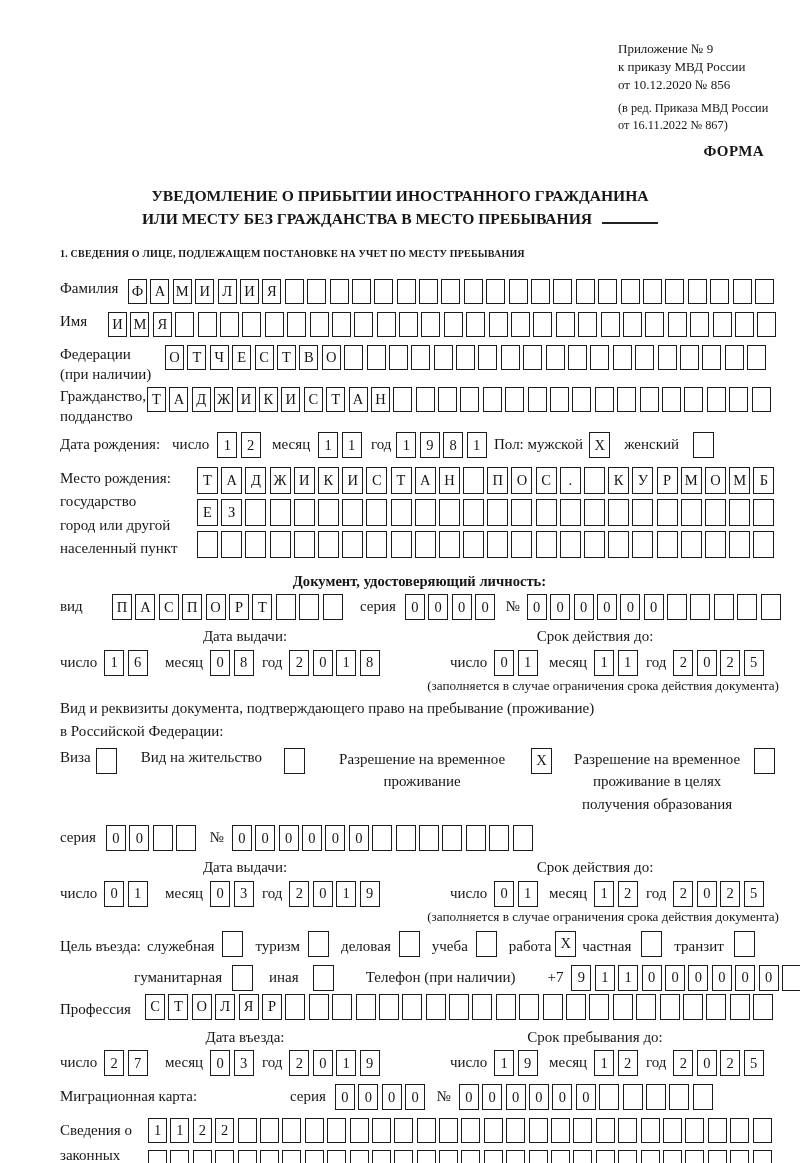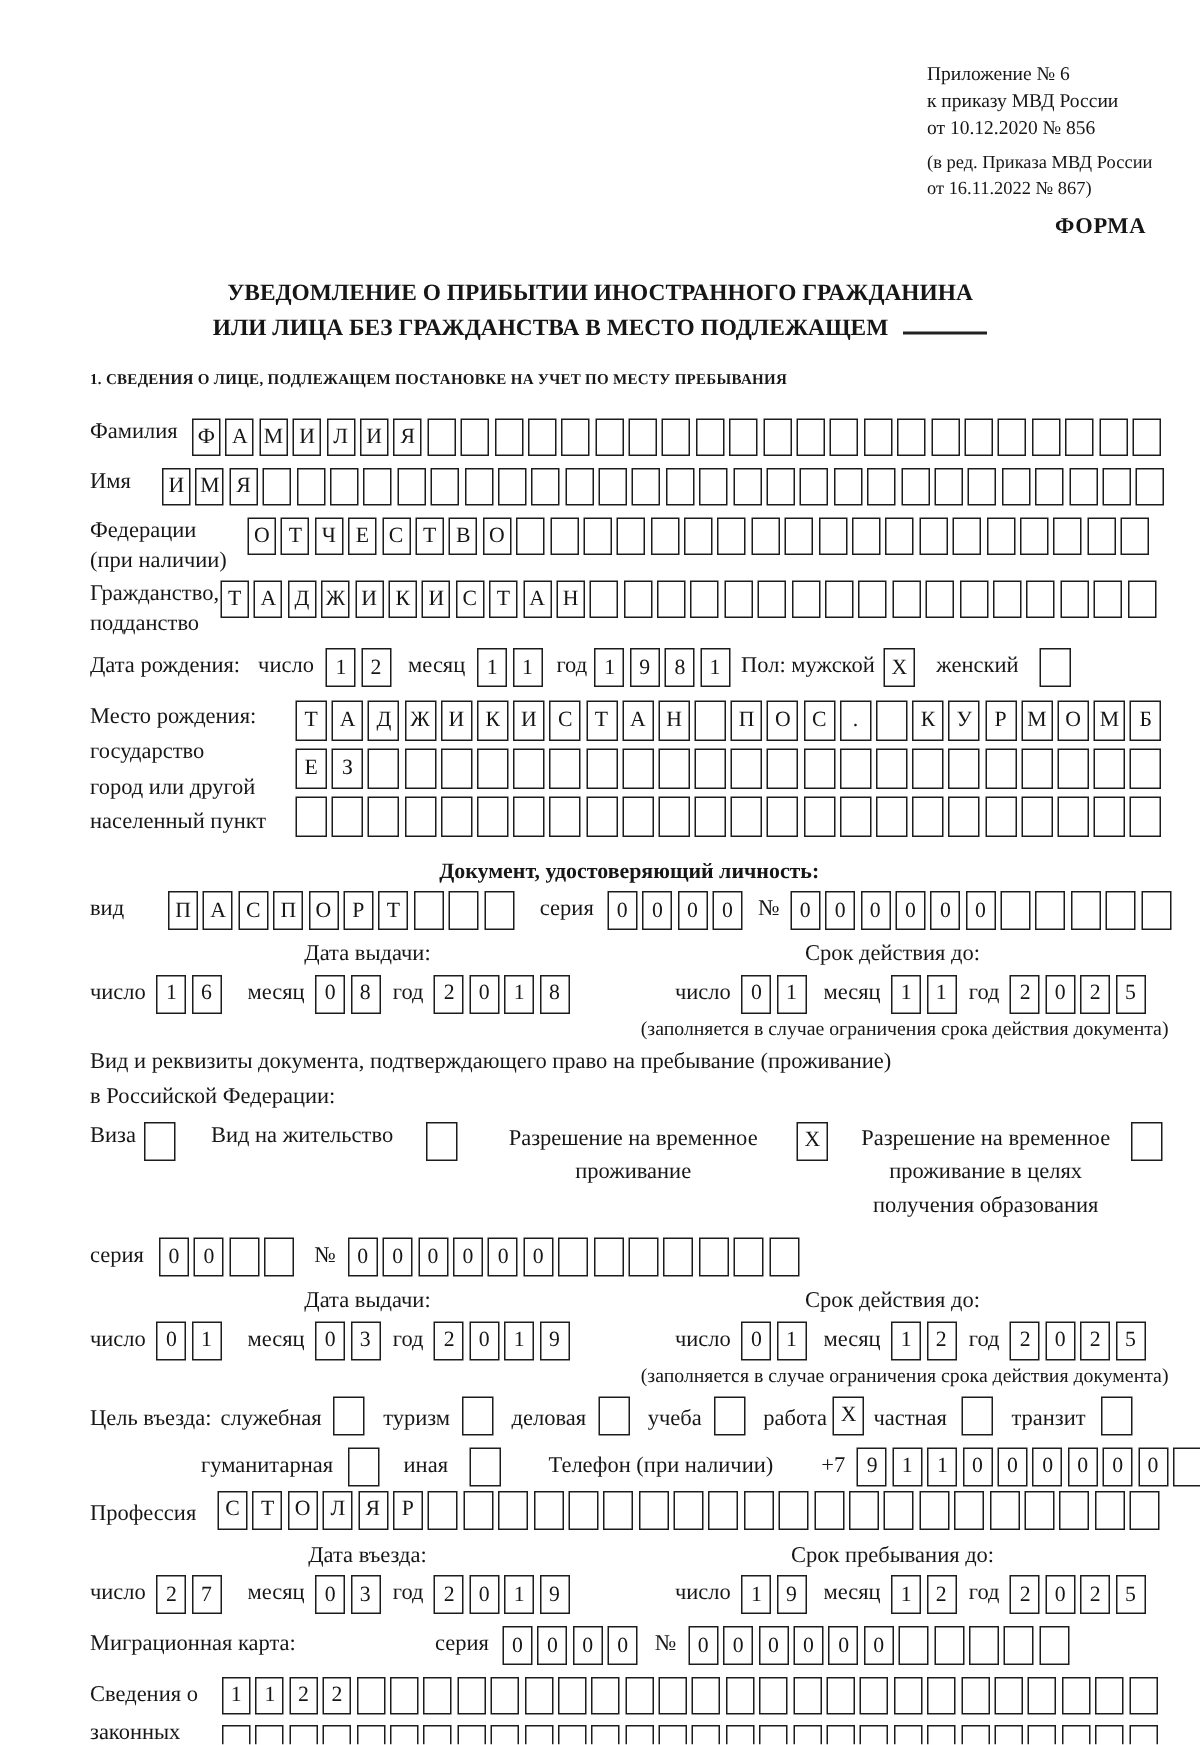--- a/index.html
+++ b/index.html
@@ -29,34 +29,34 @@
   .dgroup .lbl{margin-right:7px;}
   .note-r{text-align:right;font-size:13.2px;}
   .center{text-align:center;}
 </style>
 </head>
 <body>
 
 <div class="page">
 
   <div class="annex">
-    <div>Приложение № 6</div>
+    <div>Приложение № 9</div>
     <div>к приказу МВД России</div>
     <div>от 10.12.2020 № 856</div>
     <div class="note">
       <div>(в ред. Приказа МВД России</div>
       <div>от 16.11.2022 № 867)</div>
     </div>
   </div>
 
   <div class="forma">ФОРМА</div>
 
   <div class="title">
     <div>УВЕДОМЛЕНИЕ О ПРИБЫТИИ ИНОСТРАННОГО ГРАЖДАНИНА</div>
-    <div><span>ИЛИ ЛИЦА БЕЗ ГРАЖДАНСТВА В МЕСТО ПОДЛЕЖАЩЕМ</span><span class="u-line"></span></div>
+    <div><span>ИЛИ МЕСТУ БЕЗ ГРАЖДАНСТВА В МЕСТО ПРЕБЫВАНИЯ</span><span class="u-line"></span></div>
   </div>
 
   <div class="sec">1. СВЕДЕНИЯ О ЛИЦЕ, ПОДЛЕЖАЩЕМ ПОСТАНОВКЕ НА УЧЕТ ПО МЕСТУ ПРЕБЫВАНИЯ</div>
 
   <div class="content">
 
     <div class="r" style="margin-bottom:8px;">
       <span class="lbl" style="width:68px;">Фамилия</span>
       <span class="cells c-sm">
           <span class="cell">Ф</span>

